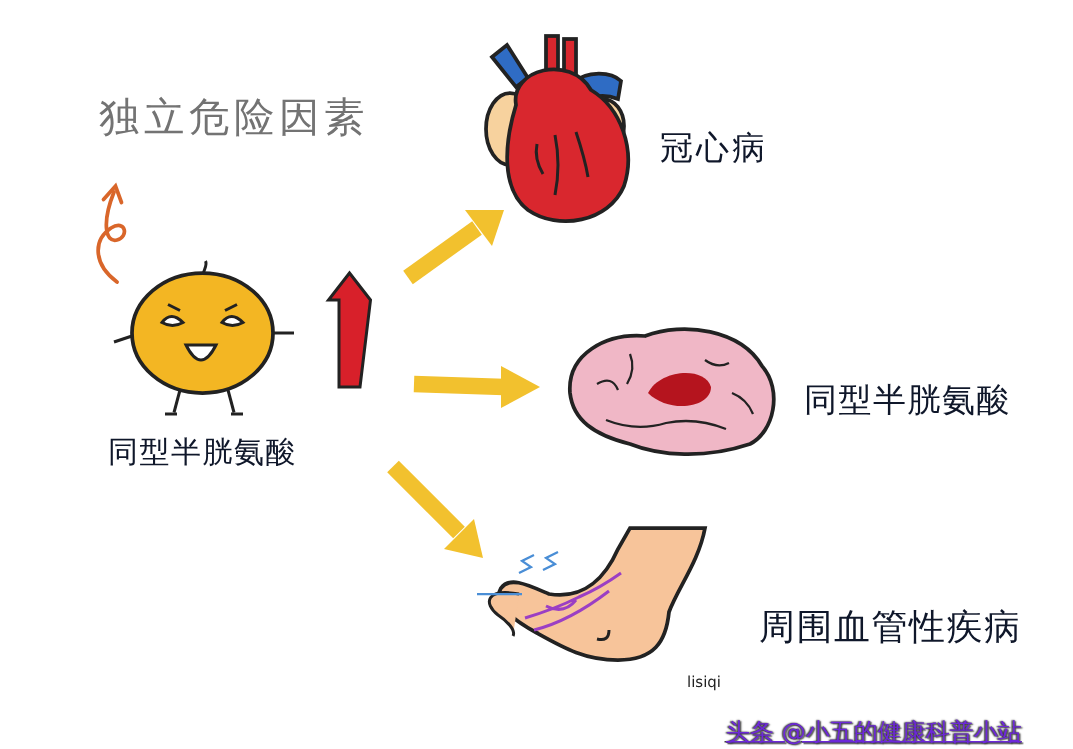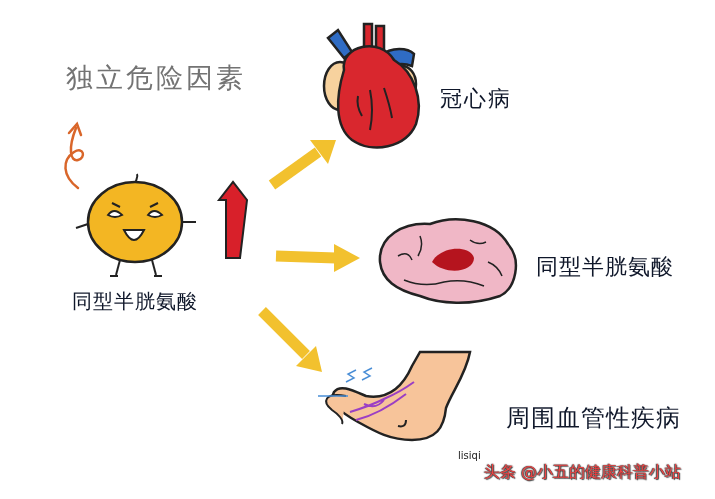--- a/index.html
+++ b/index.html
@@ -6,22 +6,22 @@
   body { width:715px; height:499px; background:#ffffff; position:relative; overflow:hidden;
          font-family:"DejaVu Sans", sans-serif; }
   .abs { position:absolute; }
   .hand { font-family:"DejaVu Sans", sans-serif; color:#0f172a; }
   #title-label { left:66px; top:60px; font-size:27px; color:#737373; letter-spacing:3px; }
   #center-label { left:72px; top:288px; font-size:20px; letter-spacing:1px; }
   #chd-label { left:440px; top:84px; font-size:22px; letter-spacing:2px; }
   #cvd-label { left:536px; top:252px; font-size:22px; letter-spacing:1px; }
   #pvd-label { left:466px; top:402px; font-size:24px; letter-spacing:1px;margin-left:40px; }
   #signature { left:425px; top:450px; font-size:10px; color:#222;margin-left:33px; }
-  #watermark { left:484px; top:462px; font-size:16px; color:#ef4444;
-               text-shadow: 0 0 1px #333, 1px 1px 1px #444, -1px 0 1px #444; letter-spacing:0px; }
+  #watermark { left:484px; top:478px; font-size:16px; color:#6d28d9;
+               text-shadow: 0 0 1px #333, 1px 1px 1px #444, -1px 0 1px #444; letter-spacing:0px;text-decoration:underline; }
   svg { position:absolute; left:0; top:0; }
 </style>
 </head>
 <body>
 
 <svg width="715" height="499" viewBox="0 0 715 499">
 
   <g fill="none" stroke="#d9662a" stroke-width="2.5" stroke-linecap="round">
     <path d="M78,188 C62,176 62,160 74,152 C84,146 86,158 78,160 C70,162 68,148 76,128"></path>
     <path d="M69,133 L77,124 L81,135"></path>

